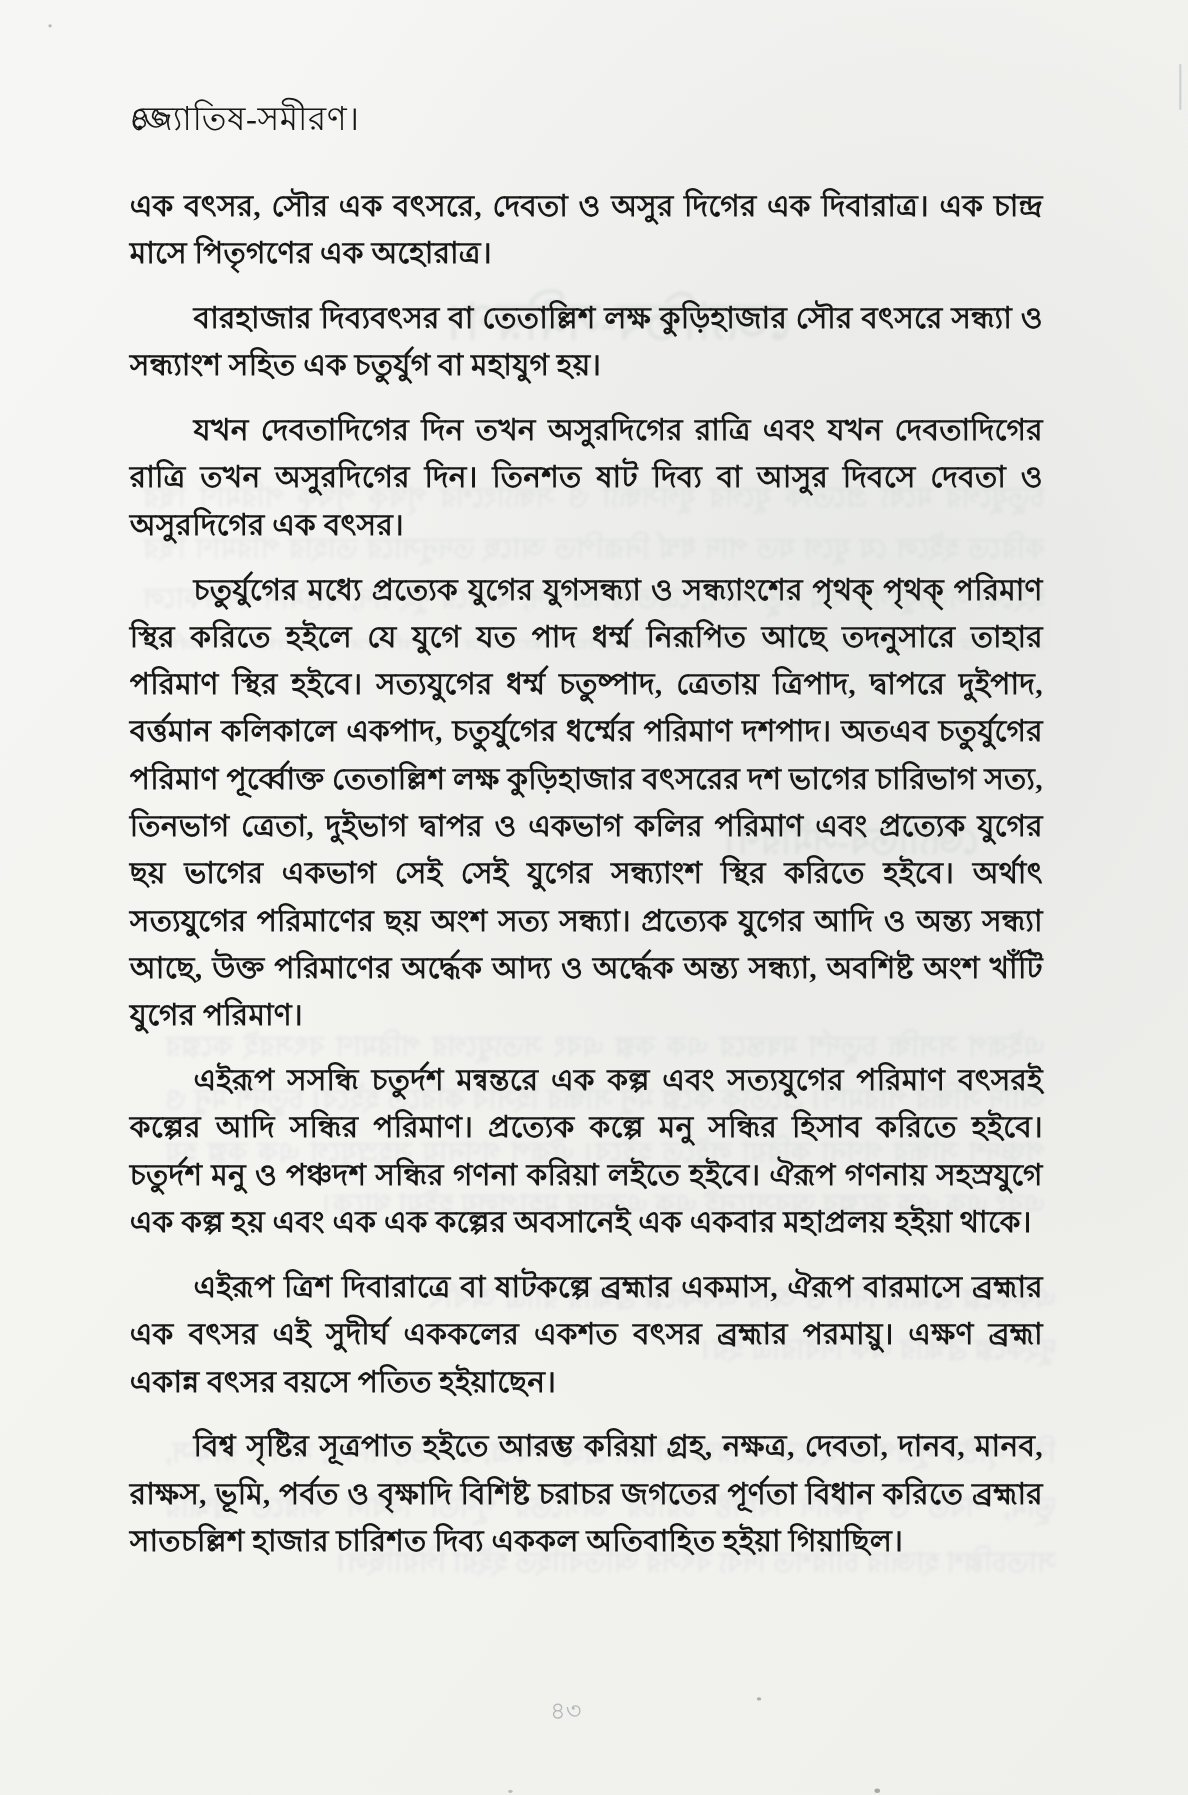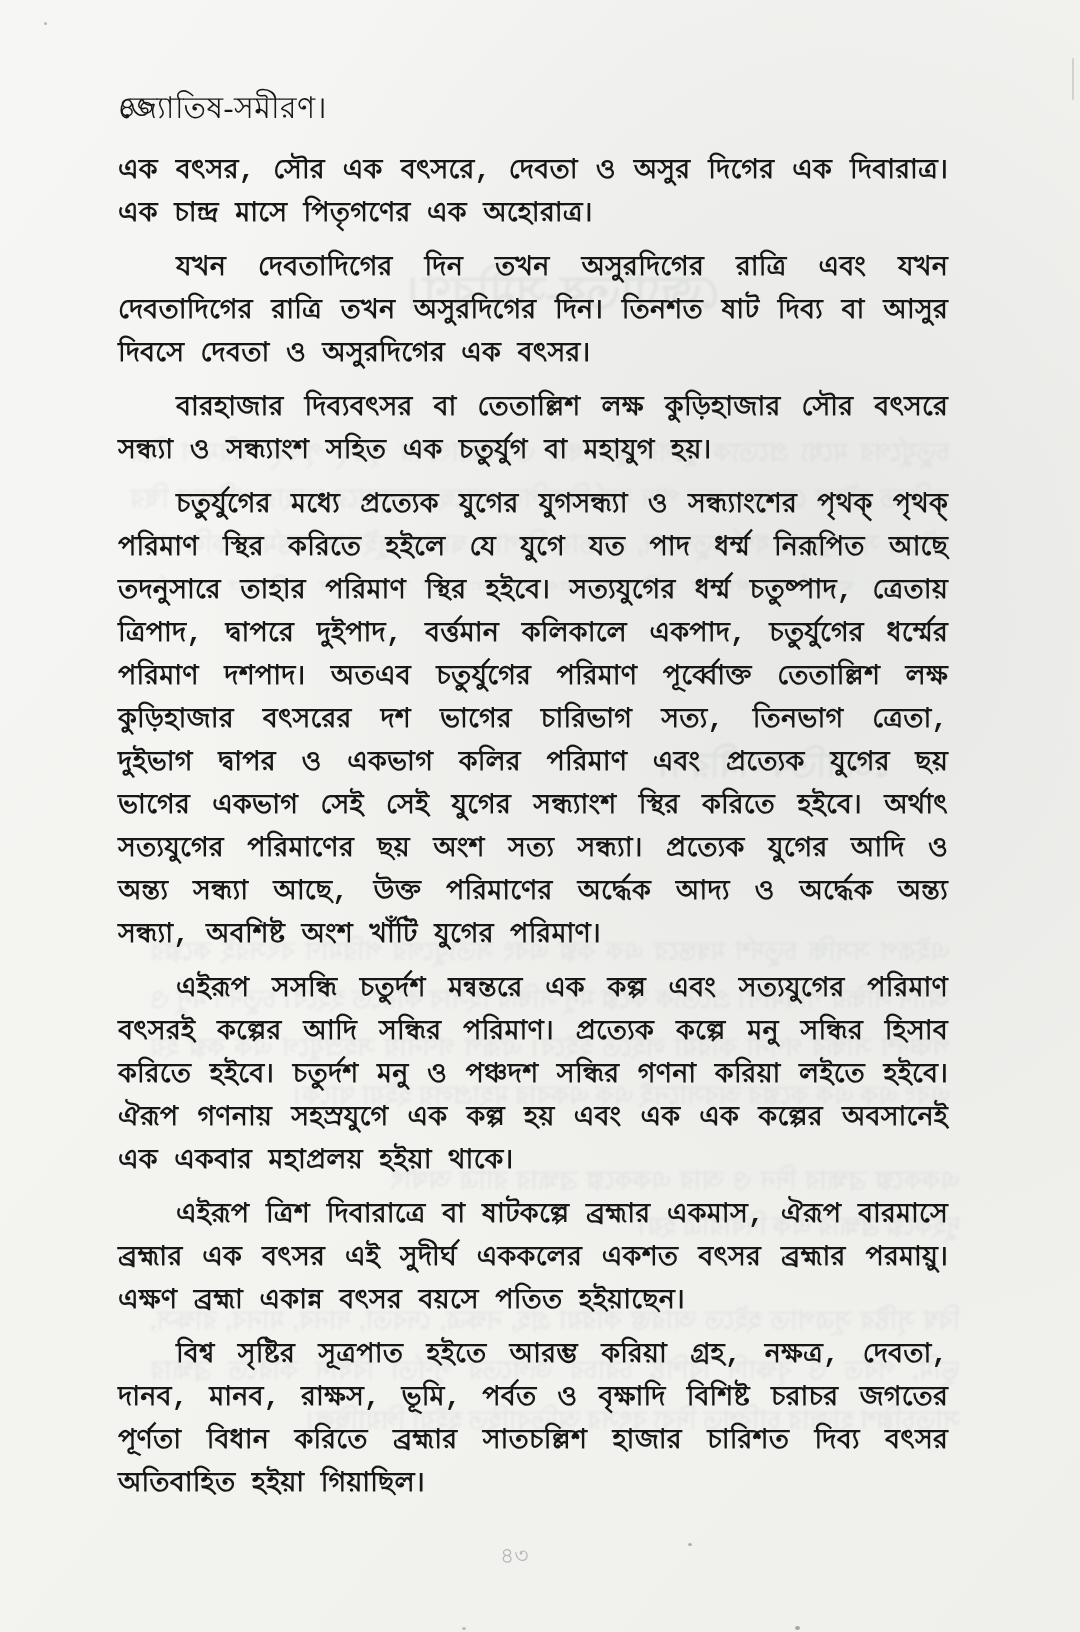--- a/index.html
+++ b/index.html
@@ -29,21 +29,21 @@
   }
   
   .body-text{
     position:absolute;top:150px;left:118px;width:830px;
     z-index:2;
     font-size:27px;line-height:43px;
     font-weight:600;
     text-align:justify;
     letter-spacing:.2px;
   }
-  .body-text p{margin:0 0 11px 0;text-indent:58px;font-family:Liberation Mono, monospace;}
+  .body-text p{margin:16px 0 11px 0;text-indent:58px;}
   .body-text p.no-indent{text-indent:0;}
   
   .signature-mark{
     position:absolute;top:1538px;left:500px;width:80px;
     z-index:2;
     font-size:22px;color:#a9adb0;opacity:.85;
   }
   
   .ghost{
     position:absolute;z-index:1;
@@ -86,26 +86,26 @@
 
   <div class="ghost ghost-heading">জ্যোতিষ-সমীরণ।</div>
   <div class="ghost ghost-a">চতুর্যুগের মধ্যে প্রত্যেক যুগের যুগসন্ধ্যা ও সন্ধ্যাংশের পৃথক্ পৃথক্ পরিমাণ স্থির করিতে হইলে যে যুগে যত পাদ ধর্ম্ম নিরূপিত আছে তদনুসারে তাহার পরিমাণ স্থির হইবে। সত্যযুগের ধর্ম্ম চতুষ্পাদ, ত্রেতায় ত্রিপাদ, দ্বাপরে দুইপাদ, বর্ত্তমান কলিকালে একপাদ, চতুর্যুগের ধর্ম্মের পরিমাণ দশপাদ। অতএব চতুর্যুগের পরিমাণ পূর্ব্বোক্ত তেতাল্লিশ লক্ষ কুড়িহাজার বৎসরের দশ ভাগের চারিভাগ সত্য, তিনভাগ ত্রেতা, দুইভাগ দ্বাপর ও একভাগ কলির পরিমাণ এবং প্রত্যেক যুগের ছয় ভাগের একভাগ সেই সেই যুগের সন্ধ্যাংশ স্থির করিতে হইবে। অর্থাৎ সত্যযুগের পরিমাণের ছয় অংশ সত্য সন্ধ্যা। প্রত্যেক যুগের আদি ও অন্ত্য সন্ধ্যা আছে, উক্ত পরিমাণের অর্দ্ধেক আদ্য ও অর্দ্ধেক অন্ত্য সন্ধ্যা, অবশিষ্ট অংশ খাঁটি যুগের পরিমাণ।</div>
   <div class="ghost ghost-b">জ্যোতিষ-সমীরণ।</div>
   <div class="ghost ghost-c">এইরূপ সসন্ধি চতুর্দশ মন্বন্তরে এক কল্প এবং সত্যযুগের পরিমাণ বৎসরই কল্পের আদি সন্ধির পরিমাণ। প্রত্যেক কল্পে মনু সন্ধির হিসাব করিতে হইবে। চতুর্দশ মনু ও পঞ্চদশ সন্ধির গণনা করিয়া লইতে হইবে। ঐরূপ গণনায় সহস্রযুগে এক কল্প হয় এবং এক এক কল্পের অবসানেই এক একবার মহাপ্রলয় হইয়া থাকে।</div>
   <div class="ghost ghost-d">এককল্পে ব্রহ্মার দিন ও আর এককল্পে ব্রহ্মার রাত্রি অর্থাৎ দুইকল্পে ব্রহ্মার এক দিবারাত্র হয়।</div>
   <div class="ghost ghost-e">বিশ্ব সৃষ্টির সূত্রপাত হইতে আরম্ভ করিয়া গ্রহ, নক্ষত্র, দেবতা, দানব, মানব, রাক্ষস, ভূমি, পর্বত ও বৃক্ষাদি বিশিষ্ট চরাচর জগতের পূর্ণতা বিধান করিতে ব্রহ্মার সাতচল্লিশ হাজার চারিশত দিব্য বৎসর অতিবাহিত হইয়া গিয়াছিল।</div>
 
   <div class="body-text">
     <p class="no-indent">এক বৎসর, সৌর এক বৎসরে, দেবতা ও অসুর দিগের এক দিবারাত্র। এক চান্দ্র মাসে পিতৃগণের এক অহোরাত্র।</p>
+    <p>বারহাজার দিব্যবৎসর বা তেতাল্লিশ লক্ষ কুড়িহাজার সৌর বৎসরে সন্ধ্যা ও সন্ধ্যাংশ সহিত এক চতুর্যুগ বা মহাযুগ হয়।</p>
     <p>যখন দেবতাদিগের দিন তখন অসুরদিগের রাত্রি এবং যখন দেবতাদিগের রাত্রি তখন অসুরদিগের দিন। তিনশত ষাট দিব্য বা আসুর দিবসে দেবতা ও অসুরদিগের এক বৎসর।</p>
-    <p>বারহাজার দিব্যবৎসর বা তেতাল্লিশ লক্ষ কুড়িহাজার সৌর বৎসরে সন্ধ্যা ও সন্ধ্যাংশ সহিত এক চতুর্যুগ বা মহাযুগ হয়।</p>
     <p>চতুর্যুগের মধ্যে প্রত্যেক যুগের যুগসন্ধ্যা ও সন্ধ্যাংশের পৃথক্ পৃথক্ পরিমাণ স্থির করিতে হইলে যে যুগে যত পাদ ধর্ম্ম নিরূপিত আছে তদনুসারে তাহার পরিমাণ স্থির হইবে। সত্যযুগের ধর্ম্ম চতুষ্পাদ, ত্রেতায় ত্রিপাদ, দ্বাপরে দুইপাদ, বর্ত্তমান কলিকালে একপাদ, চতুর্যুগের ধর্ম্মের পরিমাণ দশপাদ। অতএব চতুর্যুগের পরিমাণ পূর্ব্বোক্ত তেতাল্লিশ লক্ষ কুড়িহাজার বৎসরের দশ ভাগের চারিভাগ সত্য, তিনভাগ ত্রেতা, দুইভাগ দ্বাপর ও একভাগ কলির পরিমাণ এবং প্রত্যেক যুগের ছয় ভাগের একভাগ সেই সেই যুগের সন্ধ্যাংশ স্থির করিতে হইবে। অর্থাৎ সত্যযুগের পরিমাণের ছয় অংশ সত্য সন্ধ্যা। প্রত্যেক যুগের আদি ও অন্ত্য সন্ধ্যা আছে, উক্ত পরিমাণের অর্দ্ধেক আদ্য ও অর্দ্ধেক অন্ত্য সন্ধ্যা, অবশিষ্ট অংশ খাঁটি যুগের পরিমাণ।</p>
     <p>এইরূপ সসন্ধি চতুর্দশ মন্বন্তরে এক কল্প এবং সত্যযুগের পরিমাণ বৎসরই কল্পের আদি সন্ধির পরিমাণ। প্রত্যেক কল্পে মনু সন্ধির হিসাব করিতে হইবে। চতুর্দশ মনু ও পঞ্চদশ সন্ধির গণনা করিয়া লইতে হইবে। ঐরূপ গণনায় সহস্রযুগে এক কল্প হয় এবং এক এক কল্পের অবসানেই এক একবার মহাপ্রলয় হইয়া থাকে।</p>
     <p>এইরূপ ত্রিশ দিবারাত্রে বা ষাটকল্পে ব্রহ্মার একমাস, ঐরূপ বারমাসে ব্রহ্মার এক বৎসর এই সুদীর্ঘ এককলের একশত বৎসর ব্রহ্মার পরমায়ু। এক্ষণ ব্রহ্মা একান্ন বৎসর বয়সে পতিত হইয়াছেন।</p>
-    <p>বিশ্ব সৃষ্টির সূত্রপাত হইতে আরম্ভ করিয়া গ্রহ, নক্ষত্র, দেবতা, দানব, মানব, রাক্ষস, ভূমি, পর্বত ও বৃক্ষাদি বিশিষ্ট চরাচর জগতের পূর্ণতা বিধান করিতে ব্রহ্মার সাতচল্লিশ হাজার চারিশত দিব্য বৎসর অতিবাহিত হইয়া গিয়াছিল।</p>
+    <p>বিশ্ব সৃষ্টির সূত্রপাত হইতে আরম্ভ করিয়া গ্রহ, নক্ষত্র, দেবতা, দানব, মানব, রাক্ষস, ভূমি, পর্বত ও বৃক্ষাদি বিশিষ্ট চরাচর জগতের পূর্ণতা বিধান করিতে ব্রহ্মার সাতচল্লিশ হাজার চারিশত দিব্য এককল অতিবাহিত হইয়া গিয়াছিল।</p>
   </div>
 
   <div class="signature-mark">৪৩</div>
 
   <div class="speck speck-1"></div>
   <div class="speck speck-2"></div>
   <div class="speck speck-3"></div>
   <div class="speck speck-4"></div>
   <div class="scratch"></div>
 

